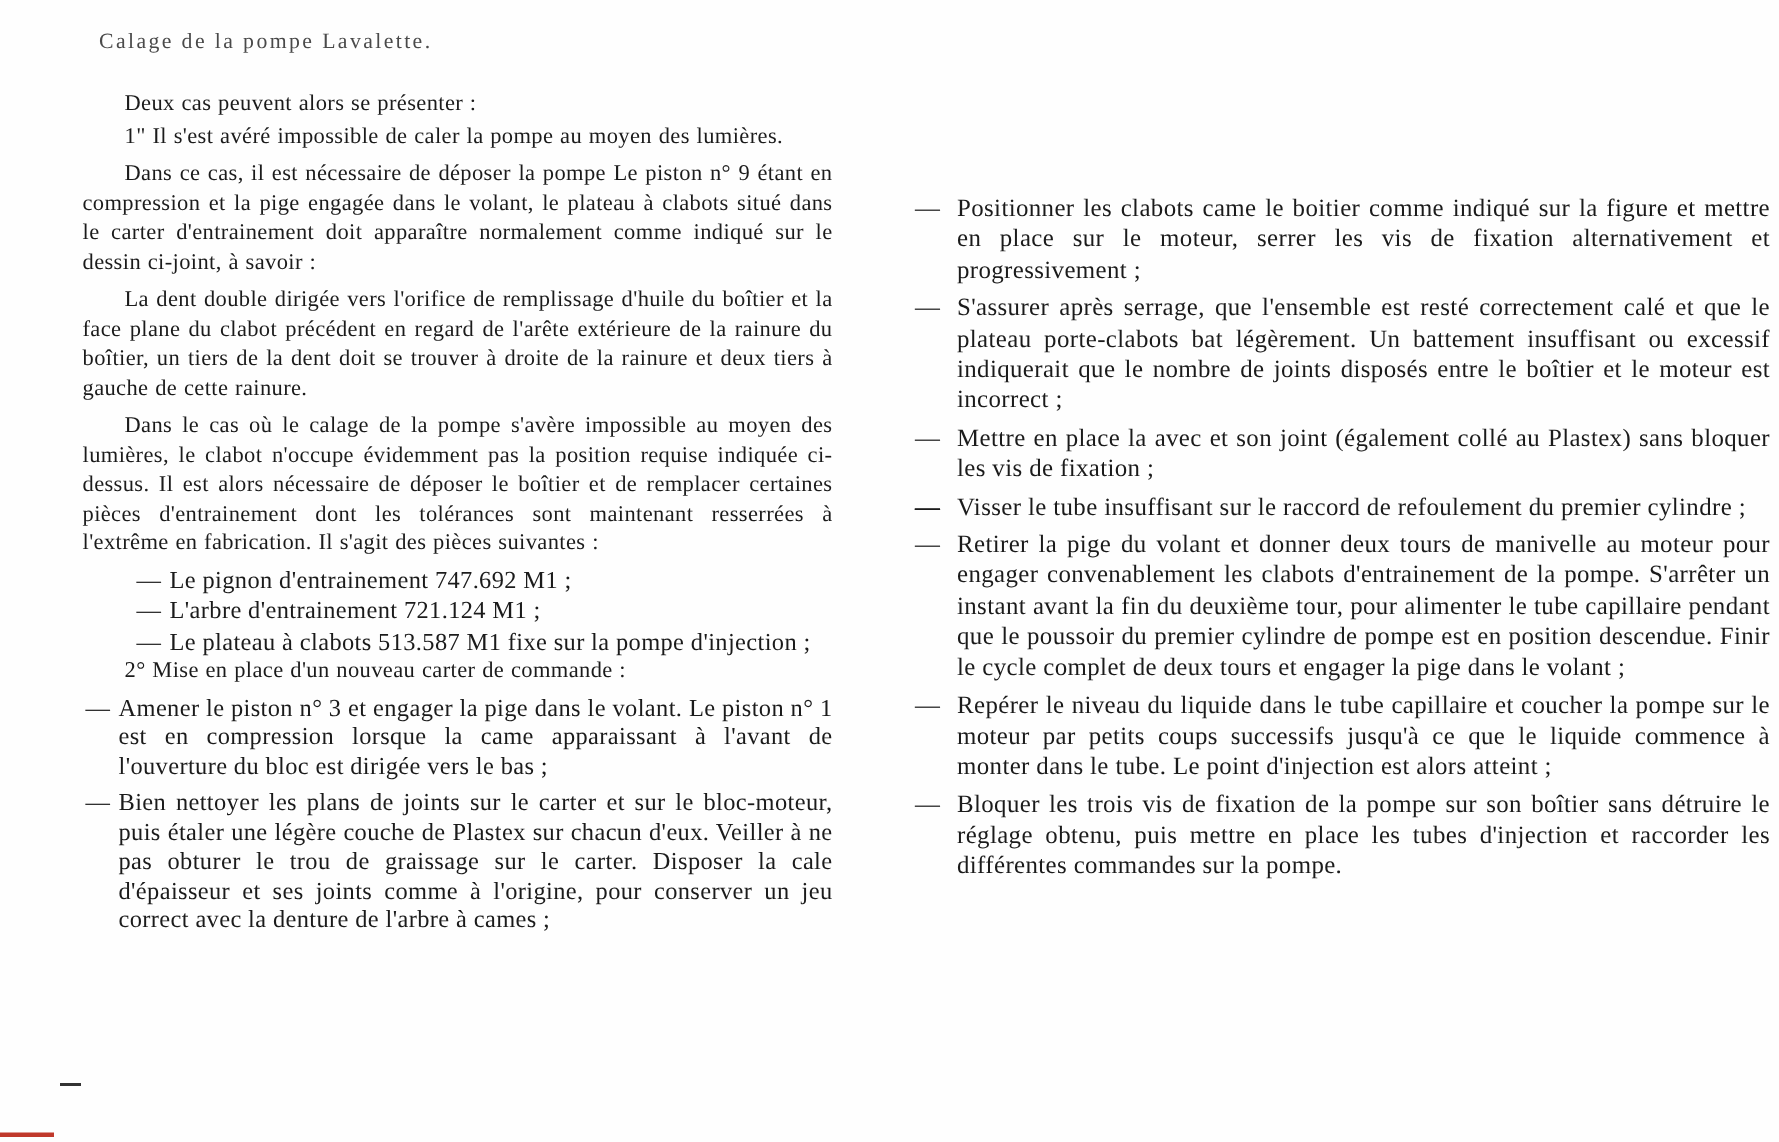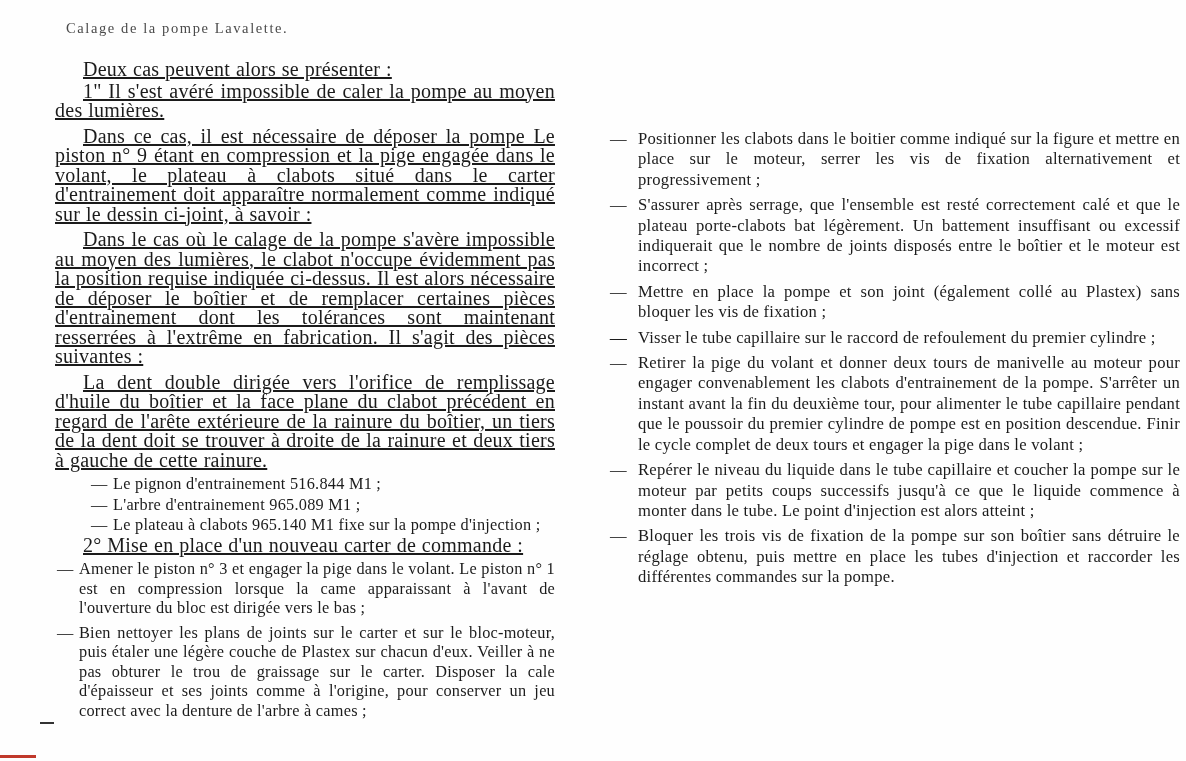--- a/index.html
+++ b/index.html
@@ -49,26 +49,25 @@
     width: 500px;
   }
   .col-right {
     left: 610px;
     width: 570px;
     top: 65px;
   }
   p.para {
     margin: 0 0 2px 0;
     text-align: justify;
-    font-size: 20px;
+    font-size: 15px;
     line-height: 19.5px;
     letter-spacing: 0.25px;
     text-indent: 28px;
     word-spacing: 0.5px;
-    text-decoration: underline;
   }
   p.para.gap {
     margin-top: 0;
   }
   p.para.gap-sm {
     margin-top: 6px;
   }
   .dashlist {
     margin: 4px 0 0 0;
     padding: 0;
@@ -127,47 +126,47 @@
 
   <div class="header">Calage de la pompe Lavalette.</div>
 
   <div class="columns">
 
     <div class="col col-left">
 
       <p class="para">Deux cas peuvent alors se présenter :</p>
       <p class="para">1" Il s'est avéré impossible de caler la pompe au moyen des lumières.</p>
       <p class="para gap-sm">Dans ce cas, il est nécessaire de déposer la pompe Le piston n° 9 étant en compression et la pige engagée dans le volant, le plateau à clabots situé dans le carter d'entrainement doit apparaître normalement comme indiqué sur le dessin ci-joint, à savoir :</p>
+      <p class="para gap-sm">La dent double dirigée vers l'orifice de remplissage d'huile du boîtier et la face plane du clabot précédent en regard de l'arête extérieure de la rainure du boîtier, un tiers de la dent doit se trouver à droite de la rainure et deux tiers à gauche de cette rainure.</p>
       <p class="para gap-sm">Dans le cas où le calage de la pompe s'avère impossible au moyen des lumières, le clabot n'occupe évidemment pas la position requise indiquée ci-dessus. Il est alors nécessaire de déposer le boîtier et de remplacer certaines pièces d'entrainement dont les tolérances sont maintenant resserrées à l'extrême en fabrication. Il s'agit des pièces suivantes :</p>
-      <p class="para gap-sm">La dent double dirigée vers l'orifice de remplissage d'huile du boîtier et la face plane du clabot précédent en regard de l'arête extérieure de la rainure du boîtier, un tiers de la dent doit se trouver à droite de la rainure et deux tiers à gauche de cette rainure.</p>
 
       <ul class="dashlist indented">
-        <li><span class="dash">—</span><span>Le pignon d'entrainement 516.844 M1 ;</span></li>
-        <li><span class="dash">—</span><span>L'arbre d'entrainement 965.089 M1 ;</span></li>
-        <li><span class="dash">—</span><span>Le plateau à clabots 965.140 M1 fixe sur la pompe d'injection ;</span></li>
+        <li><span class="dash">—</span><span>Le pignon d'entrainement 747.692 M1 ;</span></li>
+        <li><span class="dash">—</span><span>L'arbre d'entrainement 721.124 M1 ;</span></li>
+        <li><span class="dash">—</span><span>Le plateau à clabots 513.587 M1 fixe sur la pompe d'injection ;</span></li>
       </ul>
 
       <p class="para gap">2° Mise en place d'un nouveau carter de commande :</p>
 
       <ul class="dashlist loose">
         <li><span class="dash">—</span><span>Amener le piston n° 3 et engager la pige dans le volant. Le piston n° 1 est en compression lorsque la came apparaissant à l'avant de l'ouverture du bloc est dirigée vers le bas ;</span></li>
         <li><span class="dash">—</span><span>Bien nettoyer les plans de joints sur le carter et sur le bloc-moteur, puis étaler une légère couche de Plastex sur chacun d'eux. Veiller à ne pas obturer le trou de graissage sur le carter. Disposer la cale d'épaisseur et ses joints comme à l'origine, pour conserver un jeu correct avec la denture de l'arbre à cames ;</span></li>
       </ul>
 
     </div>
 
     <div class="col col-right">
 
       <ul class="dashlist">
-        <li><span class="dash">—</span><span>Positionner les clabots dans le boitier comme indiqué sur la figure et mettre en place sur le moteur, serrer les vis de fixation alternativement et progressivement ;</span></li>
+        <li><span class="dash">—</span><span>Positionner les clabots came le boitier comme indiqué sur la figure et mettre en place sur le moteur, serrer les vis de fixation alternativement et progressivement ;</span></li>
         <li><span class="dash">—</span><span>S'assurer après serrage, que l'ensemble est resté correctement calé et que le plateau porte-clabots bat légèrement. Un battement insuffisant ou excessif indiquerait que le nombre de joints disposés entre le boîtier et le moteur est incorrect ;</span></li>
-        <li><span class="dash">—</span><span>Mettre en place la pompe et son joint (également collé au Plastex) sans bloquer les vis de fixation ;</span></li>
+        <li><span class="dash">—</span><span>Mettre en place la avec et son joint (également collé au Plastex) sans bloquer les vis de fixation ;</span></li>
         <li><span class="dash">—</span></li>
         <li><span class="dash">—</span></li>
-        <li><span class="dash">—</span><span>Visser le tube capillaire sur le raccord de refoulement du premier cylindre ;</span></li>
+        <li><span class="dash">—</span><span>Visser le tube insuffisant sur le raccord de refoulement du premier cylindre ;</span></li>
         <li><span class="dash">—</span><span>Retirer la pige du volant et donner deux tours de manivelle au moteur pour engager convenablement les clabots d'entrainement de la pompe. S'arrêter un instant avant la fin du deuxième tour, pour alimenter le tube capillaire pendant que le poussoir du premier cylindre de pompe est en position descendue. Finir le cycle complet de deux tours et engager la pige dans le volant ;</span></li>
         <li><span class="dash">—</span><span>Repérer le niveau du liquide dans le tube capillaire et coucher la pompe sur le moteur par petits coups successifs jusqu'à ce que le liquide commence à monter dans le tube. Le point d'injection est alors atteint ;</span></li>
         <li><span class="dash">—</span><span>Bloquer les trois vis de fixation de la pompe sur son boîtier sans détruire le réglage obtenu, puis mettre en place les tubes d'injection et raccorder les différentes commandes sur la pompe.</span></li>
       </ul>
 
     </div>
 
   </div>
 
   <div class="bottom-dash"></div>

